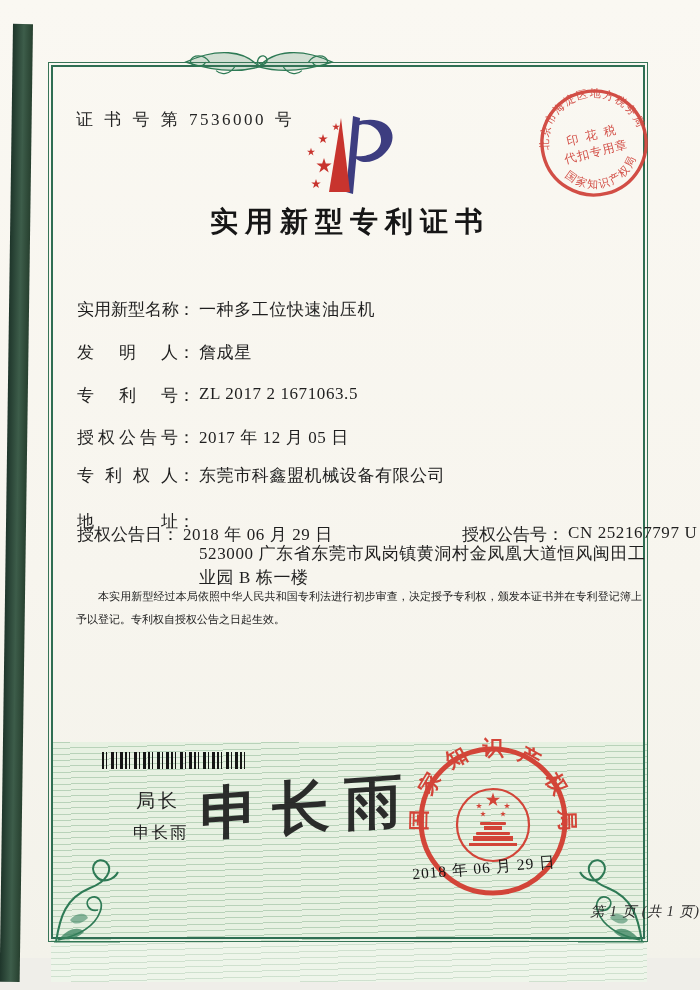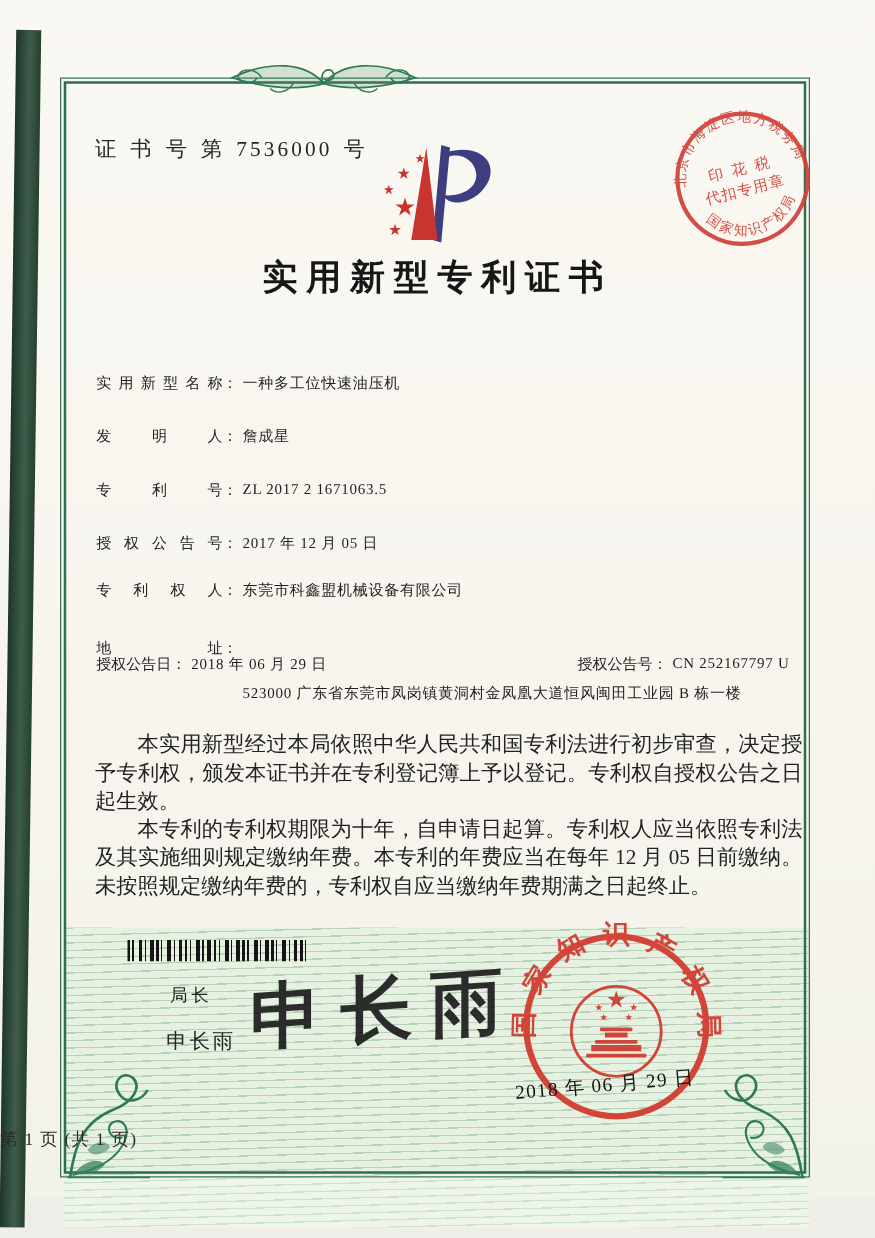--- a/index.html
+++ b/index.html
@@ -47,55 +47,55 @@
     position:absolute;left:76px;top:108px;
     font-size:17px;color:#252525;letter-spacing:2.5px;word-spacing:2px;
   }
   .logo{position:absolute;left:296px;top:106px;width:110px;height:94px;}
   .seal-top{position:absolute;left:534px;top:80px;width:120px;height:126px;transform:rotate(-14deg);opacity:.92;}
   .title{
     position:absolute;left:50px;right:50px;top:203px;text-align:center;
     font-size:28px;color:#161616;letter-spacing:7px;font-weight:600;
   }
   .fields{position:absolute;left:0;top:0;width:700px;height:0;}
-  .frow{position:absolute;left:77px;font-size:12px;color:#1f1f1f;white-space:nowrap;}
+  .frow{position:absolute;left:77px;font-size:17px;color:#1f1f1f;white-space:nowrap;}
   .frow .lbl{display:inline-block;width:101px;text-align:justify;text-align-last:justify;vertical-align:top;}
   .frow .col{display:inline-block;vertical-align:top;}
   .frow .val{display:inline-block;vertical-align:top;letter-spacing:0.6px;margin-left:4px;}
   .frow.addr .val{white-space:normal;width:452px;line-height:24px;margin-top:32px;}
   .grant-right{position:absolute;left:385px;top:0;}
   .paras{
     position:absolute;left:76px;top:585px;width:566px;
-    font-size:17px;line-height:22.5px;color:#222;text-align:justify;
+    font-size:11px;line-height:22.5px;color:#222;text-align:justify;
   }
   .paras p{margin:0;text-indent:2em;}
   .barcode{
     position:absolute;left:102px;top:752px;width:146px;height:17px;
     background-image:repeating-linear-gradient(90deg,
       #151515 0 2px, rgba(0,0,0,0) 2px 4px,
       #151515 4px 5px, rgba(0,0,0,0) 5px 9px,
       #151515 9px 12px, rgba(0,0,0,0) 12px 14px,
       #151515 14px 15px, rgba(0,0,0,0) 15px 18px,
       #151515 18px 21px, rgba(0,0,0,0) 21px 23px);
   }
-  .sig-role{position:absolute;left:136px;top:788px;font-size:14px;color:#222;letter-spacing:3px;}
+  .sig-role{position:absolute;left:136px;top:788px;font-size:19px;color:#222;letter-spacing:3px;}
   .sig-name{position:absolute;left:133px;top:822px;font-size:16.5px;color:#222;letter-spacing:2px;}
   .autograph{
     position:absolute;left:200px;top:768px;width:240px;
     font-size:58px;color:#1c1c1c;letter-spacing:14px;white-space:nowrap;
     transform:rotate(-4deg) skewX(-4deg);font-weight:600;opacity:.92;
   }
   .seal-main{position:absolute;left:404px;top:732px;width:178px;height:178px;opacity:.95;}
   .seal-date{
     position:absolute;left:412px;top:858px;font-size:15.5px;color:#141414;
     letter-spacing:1px;transform:rotate(-5deg);white-space:nowrap;
   }
   .footer{
-    position:absolute;left:0;right:0;top:903px;text-align:left;
-    font-size:14px;color:#2a2a2a;letter-spacing:1px;
+    position:absolute;left:0;right:0;top:903px;text-align:right;
+    font-size:14px;color:#2a2a2a;letter-spacing:1px;font-style:italic;
   }
   svg text{font-family:"Liberation Serif","DejaVu Serif",serif;}
 </style>
 </head>
 <body>
 
 <div class="page">
 
   <div class="spine"></div>
   <div class="band"></div>
@@ -184,21 +184,20 @@
     <div class="frow" style="top:523px">
       <span>授权公告日</span><span>：</span><span class="val">2018 年 06 月 29 日</span>
       <span class="grant-right">
         <span>授权公告号</span><span>：</span><span class="val">CN 252167797 U</span>
       </span>
     </div>
   </div>
 
   <div class="paras">
     <p>本实用新型经过本局依照中华人民共和国专利法进行初步审查，决定授予专利权，颁发本证书并在专利登记簿上予以登记。专利权自授权公告之日起生效。</p>
-    <p>本专利的专利权期限为十年，自申请日起算。专利权人应当依照专利法及其实施细则规定缴纳年费。本专利的年费应当在每年 12 月 05 日前缴纳。未按照规定缴纳年费的，专利权自应当缴纳年费期满之日起终止。</p>
   </div>
 
   <div class="barcode"></div>
 
   <div class="sig-role">局长</div>
   <div class="sig-name">申长雨</div>
   <div class="autograph">申长雨</div>
 
   <svg class="seal-main" viewBox="0 0 178 178">
     <defs>

